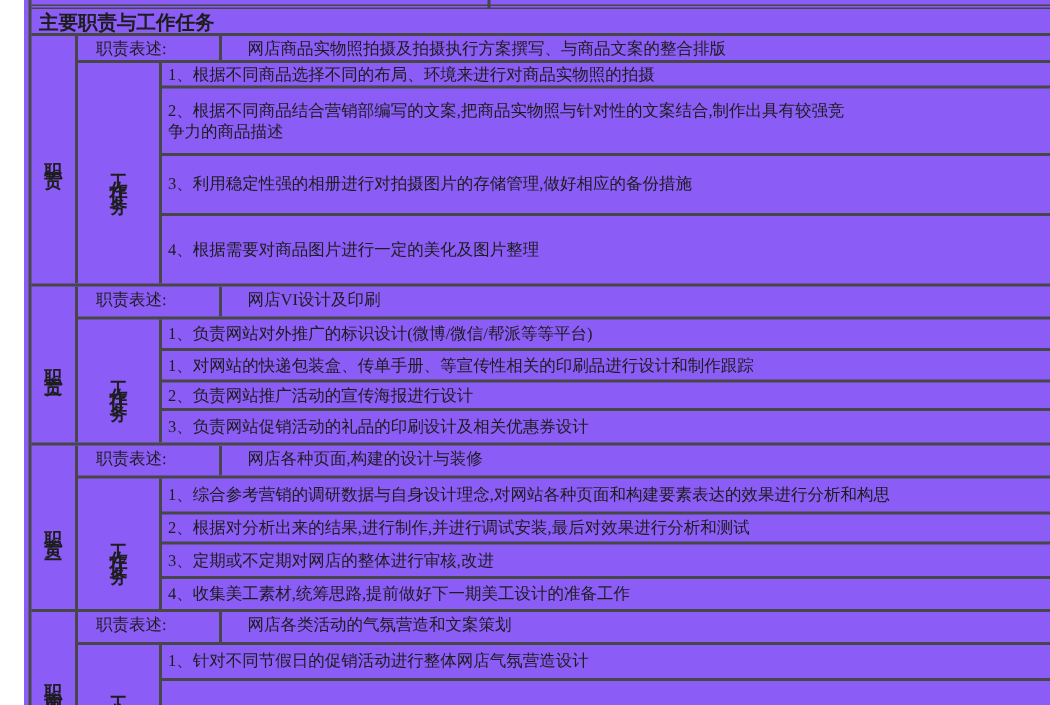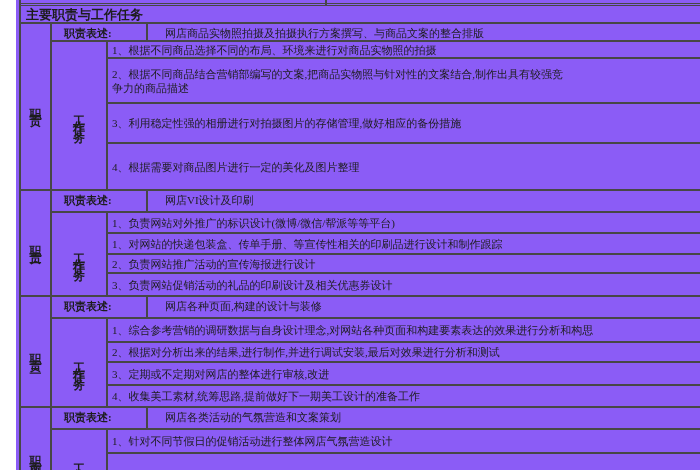--- a/index.html
+++ b/index.html
@@ -25,21 +25,21 @@
     width:31px; border-right:2px solid #474747;
     display:flex; align-items:center; justify-content:center; overflow:hidden;
   }
   .vlabel {
     writing-mode:vertical-rl; text-orientation:upright;
     font-weight:bold; font-size:12px; letter-spacing:5px; line-height:1;
   }
   .sec-right { flex:1; display:flex; flex-direction:column; min-width:0; }
   .stmt-row { display:flex; border-bottom:2px solid #474747; overflow:hidden; }
   .stmt-label {
-    width:96px; border-right:2px solid #474747; font-weight:bold;
+    width:96px; border-right:2px solid #474747; font-weight:normal;
     padding:2px 0 0 12px; overflow:hidden; white-space:nowrap;
   }
   .stmt-text { flex:1; padding:2px 0 0 17px; overflow:hidden; white-space:nowrap; }
   .tasks-wrap { flex:1; display:flex; min-height:0; }
   .task-label-cell {
     width:56px; border-right:2px solid #474747;
     display:flex; align-items:center; justify-content:center; overflow:hidden;
   }
   .task-rows { flex:1; display:flex; flex-direction:column; min-width:0; }
   .task-row {

